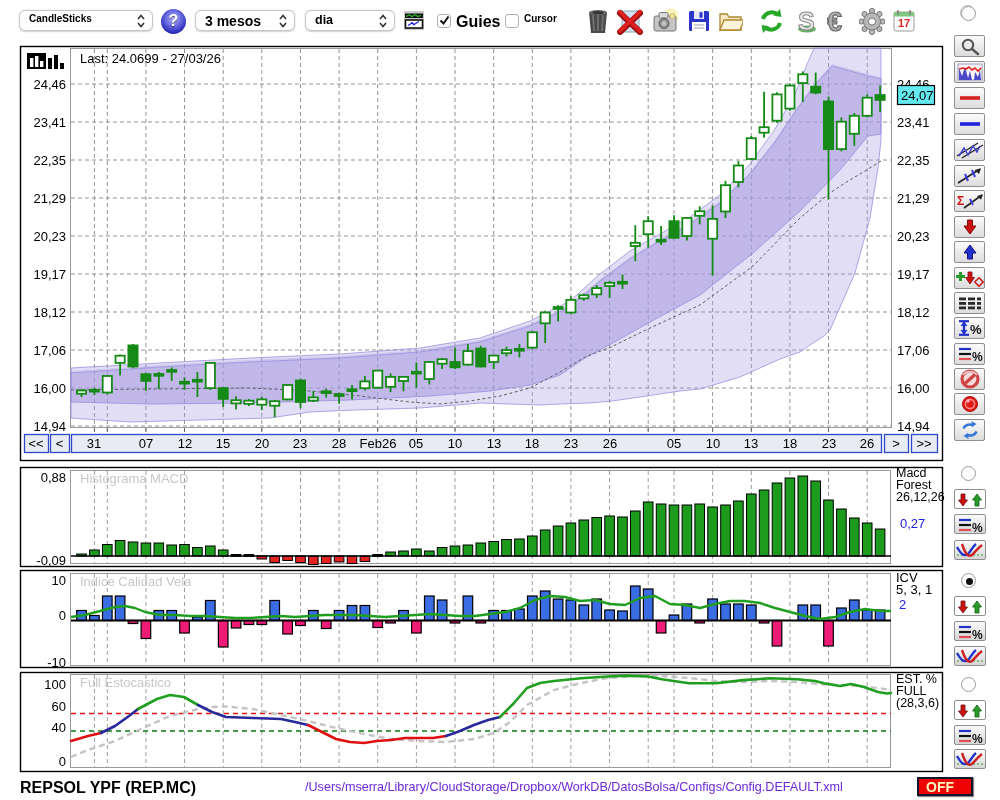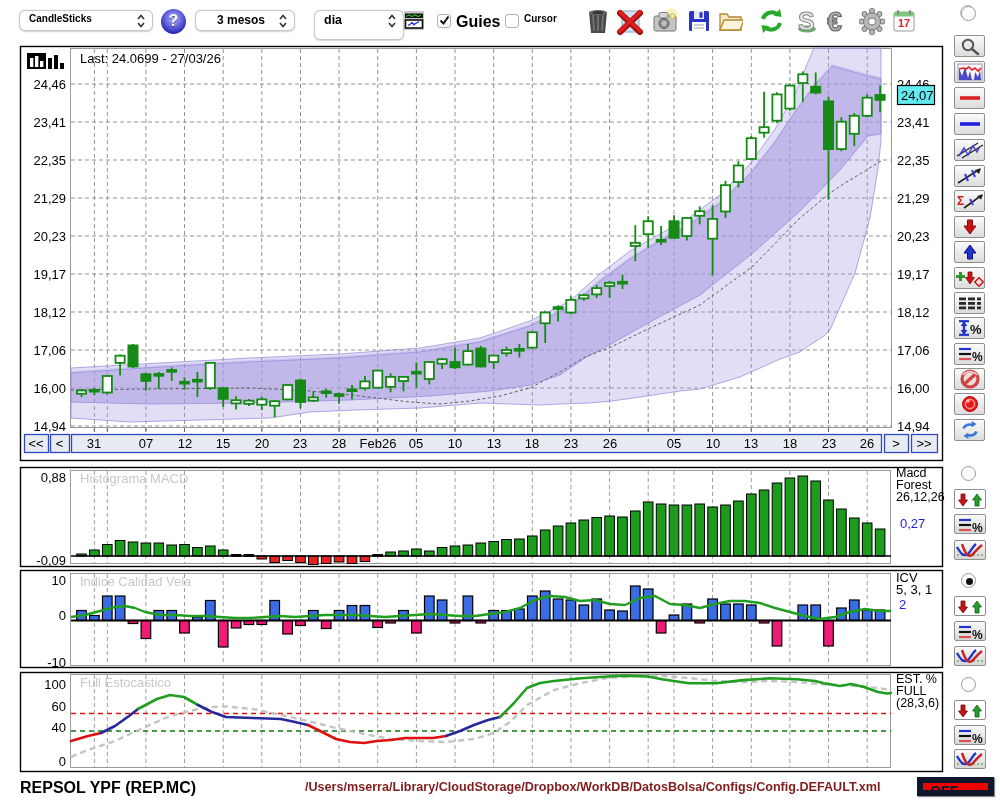--- a/index.html
+++ b/index.html
@@ -505,27 +505,27 @@
     <text x="896" y="707" font-size="12.5">(28,3,6)</text>
   </svg>
 <div style="position:absolute;left:19px;top:10px;width:134px;height:21px;background:#fff;border:1px solid #c6c6c6;border-radius:6px;box-shadow:0 0.5px 1.5px rgba(0,0,0,0.18);box-sizing:border-box">
     <span style="position:absolute;left:9px;top:2px;font-size:10px;font-weight:700">CandleSticks</span>
     <svg style="position:absolute;right:6px;top:3px" width="10" height="14" viewBox="0 0 10 14">
       <path d="M2 5 L5 1.5 L8 5" fill="none" stroke="#333" stroke-width="1.6"></path>
       <path d="M2 9 L5 12.5 L8 9" fill="none" stroke="#333" stroke-width="1.6"></path>
     </svg>
   </div>
 <div style="position:absolute;left:195px;top:10px;width:100px;height:21px;background:#fff;border:1px solid #c6c6c6;border-radius:6px;box-shadow:0 0.5px 1.5px rgba(0,0,0,0.18);box-sizing:border-box">
-    <span style="position:absolute;left:21px;top:2px;font-size:12px;font-weight:700">3 mesos</span>
+    <span style="position:absolute;left:9px;top:2px;font-size:14px;font-weight:700">3 mesos</span>
     <svg style="position:absolute;right:6px;top:3px" width="10" height="14" viewBox="0 0 10 14">
       <path d="M2 5 L5 1.5 L8 5" fill="none" stroke="#333" stroke-width="1.6"></path>
       <path d="M2 9 L5 12.5 L8 9" fill="none" stroke="#333" stroke-width="1.6"></path>
     </svg>
   </div>
-<div style="position:absolute;left:314px;top:10px;width:90px;height:30px;background:#fff;border:1px solid #c6c6c6;border-radius:6px;box-shadow:0 0.5px 1.5px rgba(0,0,0,0.18);box-sizing:border-box">
+<div style="position:absolute;left:305px;top:10px;width:90px;height:21px;background:#fff;border:1px solid #c6c6c6;border-radius:6px;box-shadow:0 0.5px 1.5px rgba(0,0,0,0.18);box-sizing:border-box">
     <span style="position:absolute;left:9px;top:2px;font-size:12.5px;font-weight:700">dia</span>
     <svg style="position:absolute;right:6px;top:3px" width="10" height="14" viewBox="0 0 10 14">
       <path d="M2 5 L5 1.5 L8 5" fill="none" stroke="#333" stroke-width="1.6"></path>
       <path d="M2 9 L5 12.5 L8 9" fill="none" stroke="#333" stroke-width="1.6"></path>
     </svg>
   </div>
 <div style="position:absolute;left:161px;top:9px;width:25px;height:25px;border-radius:50%;background:radial-gradient(circle at 50% 38%,#b8b8f8 0%,#6868e0 40%,#2525b5 75%,#1a1a95 100%);box-sizing:border-box;color:#fff;font-weight:700;font-size:16px;text-align:center;line-height:24px;text-shadow:0 1px 1px #0008">?</div>
 <div style="position:absolute;left:404px;top:11px"><svg width="20" height="19" viewBox="0 0 20 19">
       <rect x="0" y="0" width="20" height="19" fill="#c9c9c9"></rect>
       <rect x="1" y="2.5" width="18" height="4.5" fill="#111"></rect>
@@ -748,13 +748,13 @@
       <line x1="2" y1="14" x2="28" y2="14" stroke="#2a9a2a" stroke-width="1" stroke-dasharray="2,2"></line>
       <path d="M2 6 C6 13 9 16 13 13 C16 10 18 5 21 3" fill="none" stroke="#2233cc" stroke-width="2.4"></path>
       <path d="M7 3 C10 12 13 17 17 14 C20 11 23 7 27 4" fill="none" stroke="#cc2222" stroke-width="2.4"></path>
     </svg></div>
 <div style="position:absolute;left:953.5px;top:749px;width:32px;height:20px;background:linear-gradient(#fafafa,#d6d6d6);border:1px solid #8f8f8f;box-sizing:border-box;border-radius:2px"><svg width="30" height="18" viewBox="0 0 30 18">
       <line x1="2" y1="14" x2="28" y2="14" stroke="#2a9a2a" stroke-width="1" stroke-dasharray="2,2"></line>
       <path d="M2 6 C6 13 9 16 13 13 C16 10 18 5 21 3" fill="none" stroke="#2233cc" stroke-width="2.4"></path>
       <path d="M7 3 C10 12 13 17 17 14 C20 11 23 7 27 4" fill="none" stroke="#cc2222" stroke-width="2.4"></path>
     </svg></div>
 <div style="position:absolute;left:20px;top:779px;font-size:16px;font-weight:700">REPSOL YPF (REP.MC)</div>
-<div style="position:absolute;left:305px;top:780px;font-size:12.6px;font-weight:700;color:#7f1d1d">/Users/mserra/Library/CloudStorage/Dropbox/WorkDB/DatosBolsa/Configs/Config.DEFAULT.xml</div>
-<div style="position:absolute;left:917px;top:777px;width:77px;height:19px;background:#ee0202;border:6px solid #0f172a;box-shadow:1px 1px 1px #888;color:#0f172a;font-size:14px;font-weight:700;padding-left:7px;box-sizing:border-box">OFF</div>
+<div style="position:absolute;left:305px;top:780px;font-size:12.6px;font-weight:400;color:#6d28d9">/Users/mserra/Library/CloudStorage/Dropbox/WorkDB/DatosBolsa/Configs/Config.DEFAULT.xml</div>
+<div style="position:absolute;left:917px;top:777px;width:56px;height:19px;background:#ee0202;border:2px solid #0f172a;box-shadow:1px 1px 1px #888;color:#fef9c3;font-size:14px;font-weight:700;padding-left:7px;box-sizing:border-box">OFF</div>
 </body></html>

